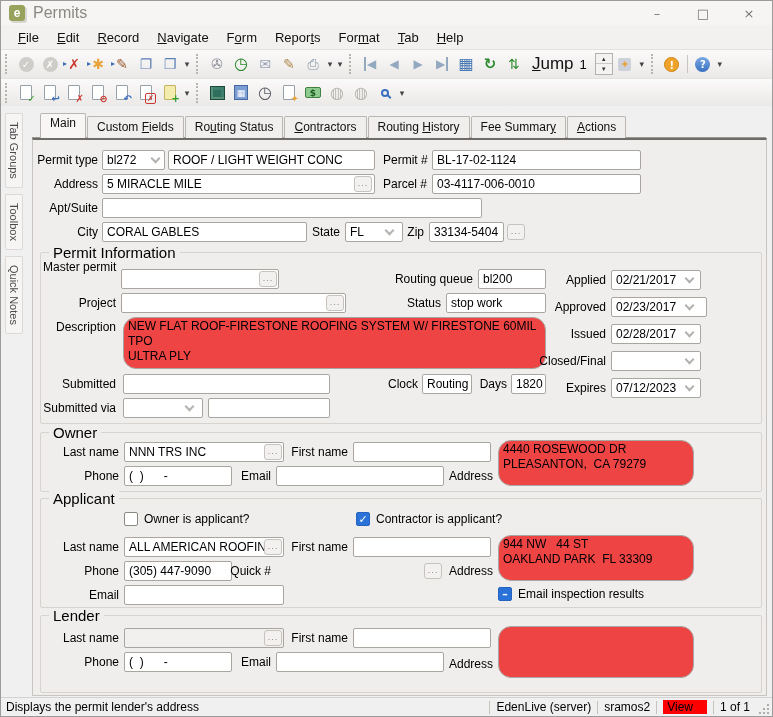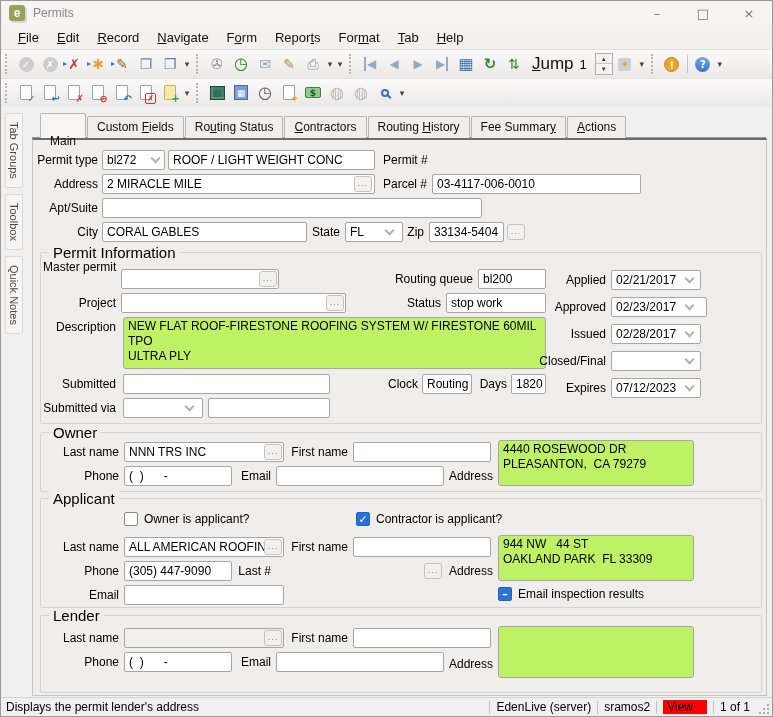--- a/index.html
+++ b/index.html
@@ -3,21 +3,21 @@
 <meta charset="utf-8">
 <style>
   * { box-sizing: border-box; margin: 0; padding: 0; }
   html,body { width:773px; height:717px; }
   body { font-family:"Liberation Sans","DejaVu Sans",sans-serif; font-size:12px; overflow:hidden; }
   .win { position:relative; width:773px; height:717px; background:#f0f0f0; border:1px solid #9b9b9b; overflow:hidden; }
 
   
   .titlebar { position:absolute; left:0; top:0; width:100%; height:24px; background:#f6f5f4; display:flex; align-items:center; }
   .appicon { width:16px; height:16px; margin:0 8px 0 8px; background:#97a35c; border-radius:3px; color:#fff; font-weight:bold; font-size:12px; text-align:center; line-height:16px; box-shadow:2px 2px 0 #d8d6d2; }
-  .apptitle { color:#8a8a84; font-size:12px; }
+  .apptitle { color:#8a8a84; font-size:16px; }
   .wincontrols { margin-left:auto; display:flex; height:100%; }
   .wbtn { width:46px; height:24px; color:#777; font-size:13px; display:flex; align-items:center; justify-content:center; font-family:"DejaVu Sans",sans-serif; }
 
   
   .menubar { position:absolute; left:0; top:24px; width:100%; height:25px; background:#f2f1f0; display:flex; align-items:center; padding-left:8px; border-bottom:1px solid #e3e1df; }
   .menuitem { padding:3px 9px; font-size:13px; color:#111; }
 
   
   .toolbar { position:absolute; left:0; width:100%; height:28px; background:linear-gradient(#fbfafa,#ebe9e7); display:flex; align-items:center; }
   .tb1 { top:49px; } .tb2 { top:77px; border-top:1px solid #e5e3e1; }
@@ -43,34 +43,34 @@
   .mapic { width:15px; height:14px; background:#2e6f5e; border:1px solid #1d4a3c; box-shadow:inset 2px -2px 0 #58907c, inset -3px 3px 0 #3f806d; }
   .calcic { width:14px; height:15px; background:#7c9cd4; border:1px solid #47679f; color:#fff; font-size:9px; line-height:14px; text-align:center; }
   .moneyic { width:16px; height:11px; background:#8ecb8e; border:1px solid #3f7f3f; border-radius:2px; color:#1d5c1d; font-size:9px; font-weight:bold; text-align:center; line-height:10px; }
   .mag { width:8px; height:8px; border:2px solid #3a70c0; border-radius:50%; position:relative; }
   .mag::after { content:""; position:absolute; width:2px; height:5px; background:#3a70c0; right:-3px; bottom:-4px; transform:rotate(-45deg); }
 
   
   .tabstrip { position:absolute; left:0; top:108px; width:100%; height:29px; }
   .tabs { position:absolute; left:39px; bottom:0; display:flex; align-items:flex-end; }
   .tab { height:22px; background:#f1efee; border:1px solid #b9b6b2; border-bottom:none; border-radius:2px 2px 0 0; padding:3px 9px 0 9px; font-size:12px; margin-right:1px; color:#111; }
-  .tab.active { height:25px; background:#f7f6f5; position:relative; z-index:3; padding-top:20px; }
+  .tab.active { height:25px; background:#f7f6f5; position:relative; z-index:3; padding-top:2px; }
   .tabline { position:absolute; left:31px; right:6px; bottom:0; border-bottom:1px solid #9b9894; }
 
   
   .sidestrip { position:absolute; left:0; top:108px; width:31px; bottom:18px; background:#f0f0f0; }
   .vtab { writing-mode:vertical-rl; background:#f6f5f4; border:1px solid #dcd9d6; border-radius:0 0 2px 2px; color:#4a4a4a; font-size:11px; padding:8px 2px; margin:4px 3px 6px 4px; white-space:nowrap; }
 
   
   .form-area { position:absolute; left:31px; top:137px; width:735px; height:558px; background:#efeeec; border:1px solid #c8c5c1; border-top:2px solid #6e6b68; }
   .lbl { position:absolute; height:20px; line-height:20px; text-align:right; white-space:nowrap; color:#000; }
   .fld { position:absolute; height:20px; line-height:18px; background:#fff; border:1px solid #a9a6a2; border-radius:2px; padding:0 4px; white-space:pre; overflow:hidden; }
   .fld.dis { background:#f1f0ef; }
   .fld.num { text-align:right; }
-  .area { position:absolute; background:#bef264; border:1px solid #a9a6a2; border-radius:3px; padding:1px 4px; white-space:pre-wrap; line-height:15px; }
+  .area { position:absolute; background:#ef4444; border:1px solid #a9a6a2; border-radius:13px; padding:1px 4px; white-space:pre-wrap; line-height:15px; }
   .browse { position:absolute; width:18px; height:16px; background:#f2f1ef; border:1px solid #c6c3bf; border-radius:3px; color:#8a8a8a; font-size:9px; text-align:center; line-height:13px; letter-spacing:1px; }
   .chev { position:absolute; width:7px; height:7px; border-right:2px solid #b4b1ae; border-bottom:2px solid #b4b1ae; transform:rotate(45deg); }
   .grp { position:absolute; border:1px solid #d7d4d0; border-radius:2px; }
   .grpleg { position:absolute; top:-8px; left:8px; background:#efeeec; padding:0 4px; font-size:15px; color:#000; line-height:15px; }
   .cb { position:absolute; width:14px; height:14px; background:#fff; border:1px solid #8c8984; border-radius:2px; }
   .cb.on { background:#2a72d8; border-color:#2563be; color:#fff; font-size:11px; line-height:13px; text-align:center; font-weight:bold; font-family:"DejaVu Sans",sans-serif; }
   .cblbl { position:absolute; height:16px; line-height:16px; white-space:nowrap; }
 
   
   .statusbar { position:absolute; left:0; bottom:0; width:100%; height:19px; background:#f0f0f0; border-top:1px solid #d5d2cf; display:flex; align-items:center; font-size:12px; }
@@ -293,23 +293,24 @@
     <div class="vtab">Quick Notes</div>
   </div>
 
   <div class="form-area">
 
     <div class="lbl" style="left:2px;top:10px;width:63px;">Permit type</div>
     <div class="fld" style="left:69px;top:10px;width:63px;">bl272</div>
     <div class="chev" style="left:119px;top:15px;"></div>
     <div class="fld" style="left:135px;top:10px;width:207px;">ROOF / LIGHT WEIGHT CONC</div>
     <div class="lbl" style="left:350px;top:10px;width:44px;">Permit #</div>
+    <div class="fld" style="left:399px;top:10px;width:209px;">BL-17-02-1124</div>
 
     <div class="lbl" style="left:2px;top:34px;width:63px;">Address</div>
-    <div class="fld" style="left:69px;top:34px;width:273px;">2 MIRACLE MILE</div>
+    <div class="fld" style="left:69px;top:34px;width:273px;">5 MIRACLE MILE</div>
     <div class="browse" style="left:321px;top:36px;">...</div>
     <div class="lbl" style="left:350px;top:34px;width:44px;">Parcel #</div>
     <div class="fld" style="left:399px;top:34px;width:209px;">03-4117-006-0010</div>
 
     <div class="lbl" style="left:2px;top:58px;width:63px;">Apt/Suite</div>
     <div class="fld" style="left:69px;top:58px;width:380px;"></div>
 
     <div class="lbl" style="left:2px;top:82px;width:63px;">City</div>
     <div class="fld" style="left:69px;top:82px;width:205px;">CORAL GABLES</div>
     <div class="lbl" style="left:272px;top:82px;width:35px;">State</div>
@@ -394,21 +395,21 @@
       <div class="fld" style="left:83px;top:38px;width:160px;">ALL AMERICAN ROOFING I</div>
       <div class="browse" style="left:223px;top:40px;">...</div>
       <div class="lbl" style="left:240px;top:38px;width:67px;">First name</div>
       <div class="fld" style="left:312px;top:38px;width:138px;"></div>
       <div class="area" style="left:457px;top:36px;width:196px;height:46px;">944 NW   44 ST
 OAKLAND PARK  FL 33309</div>
       <div class="lbl" style="left:400px;top:62px;width:52px;">Address</div>
 
       <div class="lbl" style="left:8px;top:62px;width:70px;">Phone</div>
       <div class="fld" style="left:83px;top:62px;width:108px;">(305) 447-9090</div>
-      <div class="lbl" style="left:180px;top:62px;width:50px;">Last #</div>
+      <div class="lbl" style="left:180px;top:62px;width:50px;">Quick #</div>
       <div class="browse" style="left:383px;top:64px;">...</div>
 
       <div class="lbl" style="left:8px;top:86px;width:70px;">Email</div>
       <div class="fld" style="left:83px;top:86px;width:160px;"></div>
       <div class="cb on" style="left:457px;top:88px;">–</div>
       <div class="cblbl" style="left:477px;top:87px;">Email inspection results</div>
     </div>
 
     <div class="grp" style="left:7px;top:475px;width:722px;height:78px;">
       <div class="grpleg">Lender</div>

